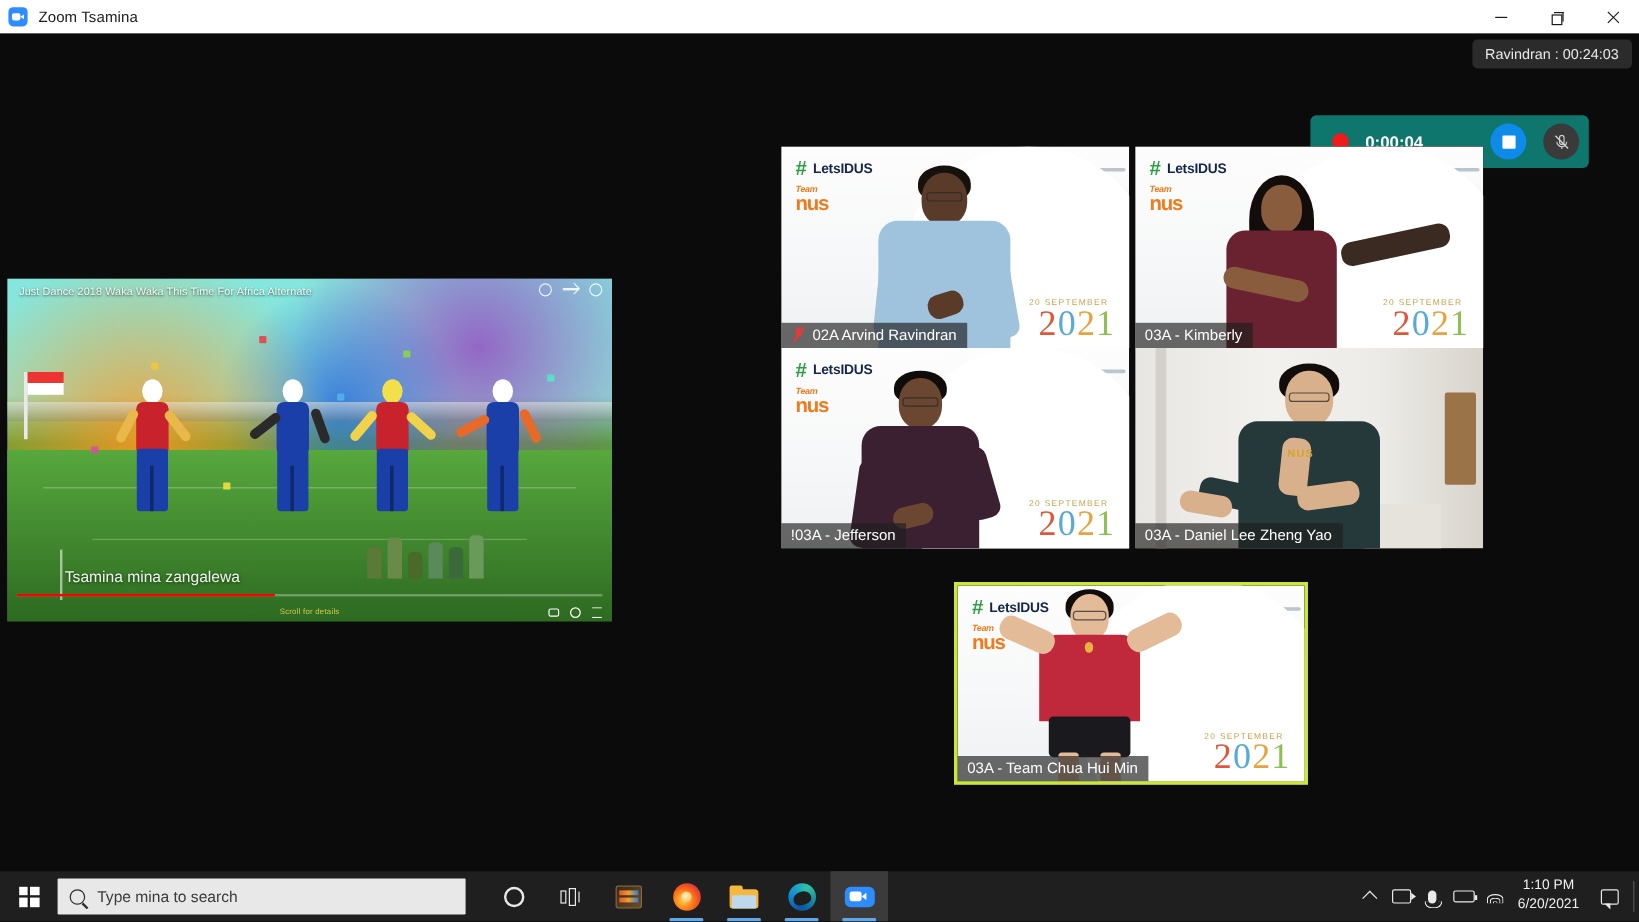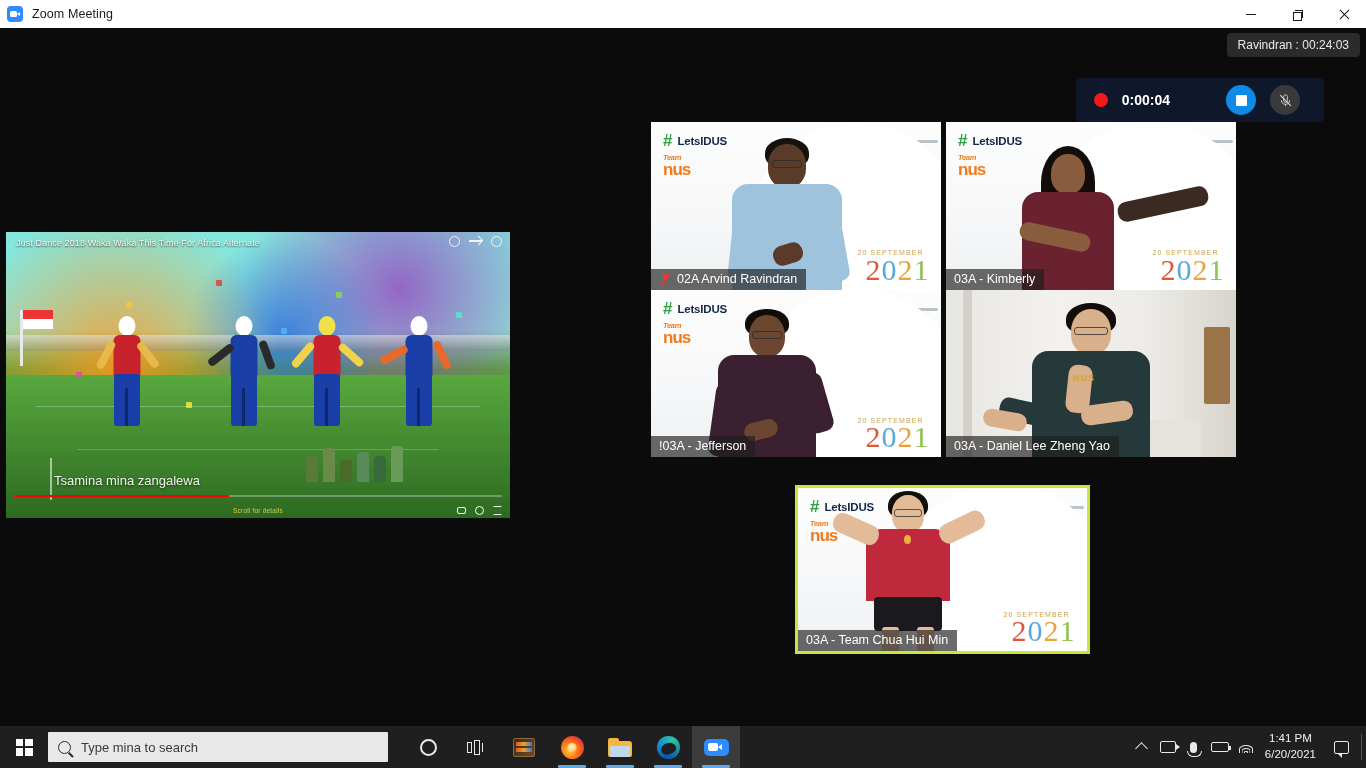--- a/index.html
+++ b/index.html
@@ -59,23 +59,23 @@
   }
 
   .remaining-pill{
     position:absolute; top:5px; right:6px;
     background:#2b2b2b; color:#e8e8e8; font-size:12px;
     padding:5px 11px; border-radius:4px; white-space:nowrap;
   }
 
   
   .rec-bar{
-    position:absolute; top:50px; right:42px;
-    height:44px; background:#0f172a; border-radius:5px;
-    display:flex; align-items:center; padding:0 24px 0 18px; gap:14px;
+    position:absolute; top:68px; right:42px;
+    height:44px; background:#0f766e; border-radius:5px;
+    display:flex; align-items:center; padding:0 8px 0 18px; gap:14px;
   }
   .rec-dot{ width:14px; height:14px; border-radius:50%; background:#f01a1a; flex:none; }
   .rec-time{ color:#fff; font-size:14px; font-weight:bold; font-family:"Liberation Sans",sans-serif; margin-right:42px; }
   .rec-stop{
     width:30px; height:30px; border-radius:50%; background:#0e8ae8;
     display:flex; align-items:center; justify-content:center; flex:none;
   }
   .rec-stop i{ width:11px; height:11px; background:#fff; border-radius:1px; display:block; }
   .rec-mic{
     width:30px; height:30px; border-radius:50%; background:#3a3a3a;
@@ -444,21 +444,21 @@
     content:""; position:absolute; left:2px; bottom:-5px; width:0; height:0;
     border-left:5px solid transparent; border-top:5px solid #e9e9e9;
   }
   .tray-sep{ width:1px; height:26px; background:#555; margin-left:2px; }
 </style>
 </head>
 <body>
 
 <div class="titlebar">
   <div class="zoom-logo"></div>
-  <div class="title-text">Zoom Meeting</div>
+  <div class="title-text">Zoom Tsamina</div>
   <div class="win-controls">
     <div class="win-btn">
         <span class="ic-min"></span>
       </div>
     <div class="win-btn">
         <span class="ic-max"></span>
       </div>
     <div class="win-btn">
         <span class="ic-close"></span>
       </div>
@@ -784,19 +784,19 @@
         <span class="tray-batt"></span>
       </div>
     <div class="tray-ic">
       <span class="tray-wifi">
         <i style="width:4px;height:2px;"></i>
         <i style="width:9px;height:5px;"></i>
         <i style="width:14px;height:8px;"></i>
       </span>
     </div>
     <div class="clock">
-      <span>1:41 PM</span>
+      <span>1:10 PM</span>
       <span>6/20/2021</span>
     </div>
     <span class="action-center"></span>
     <span class="tray-sep"></span>
   </div>
 </div>
 
 </body></html>

